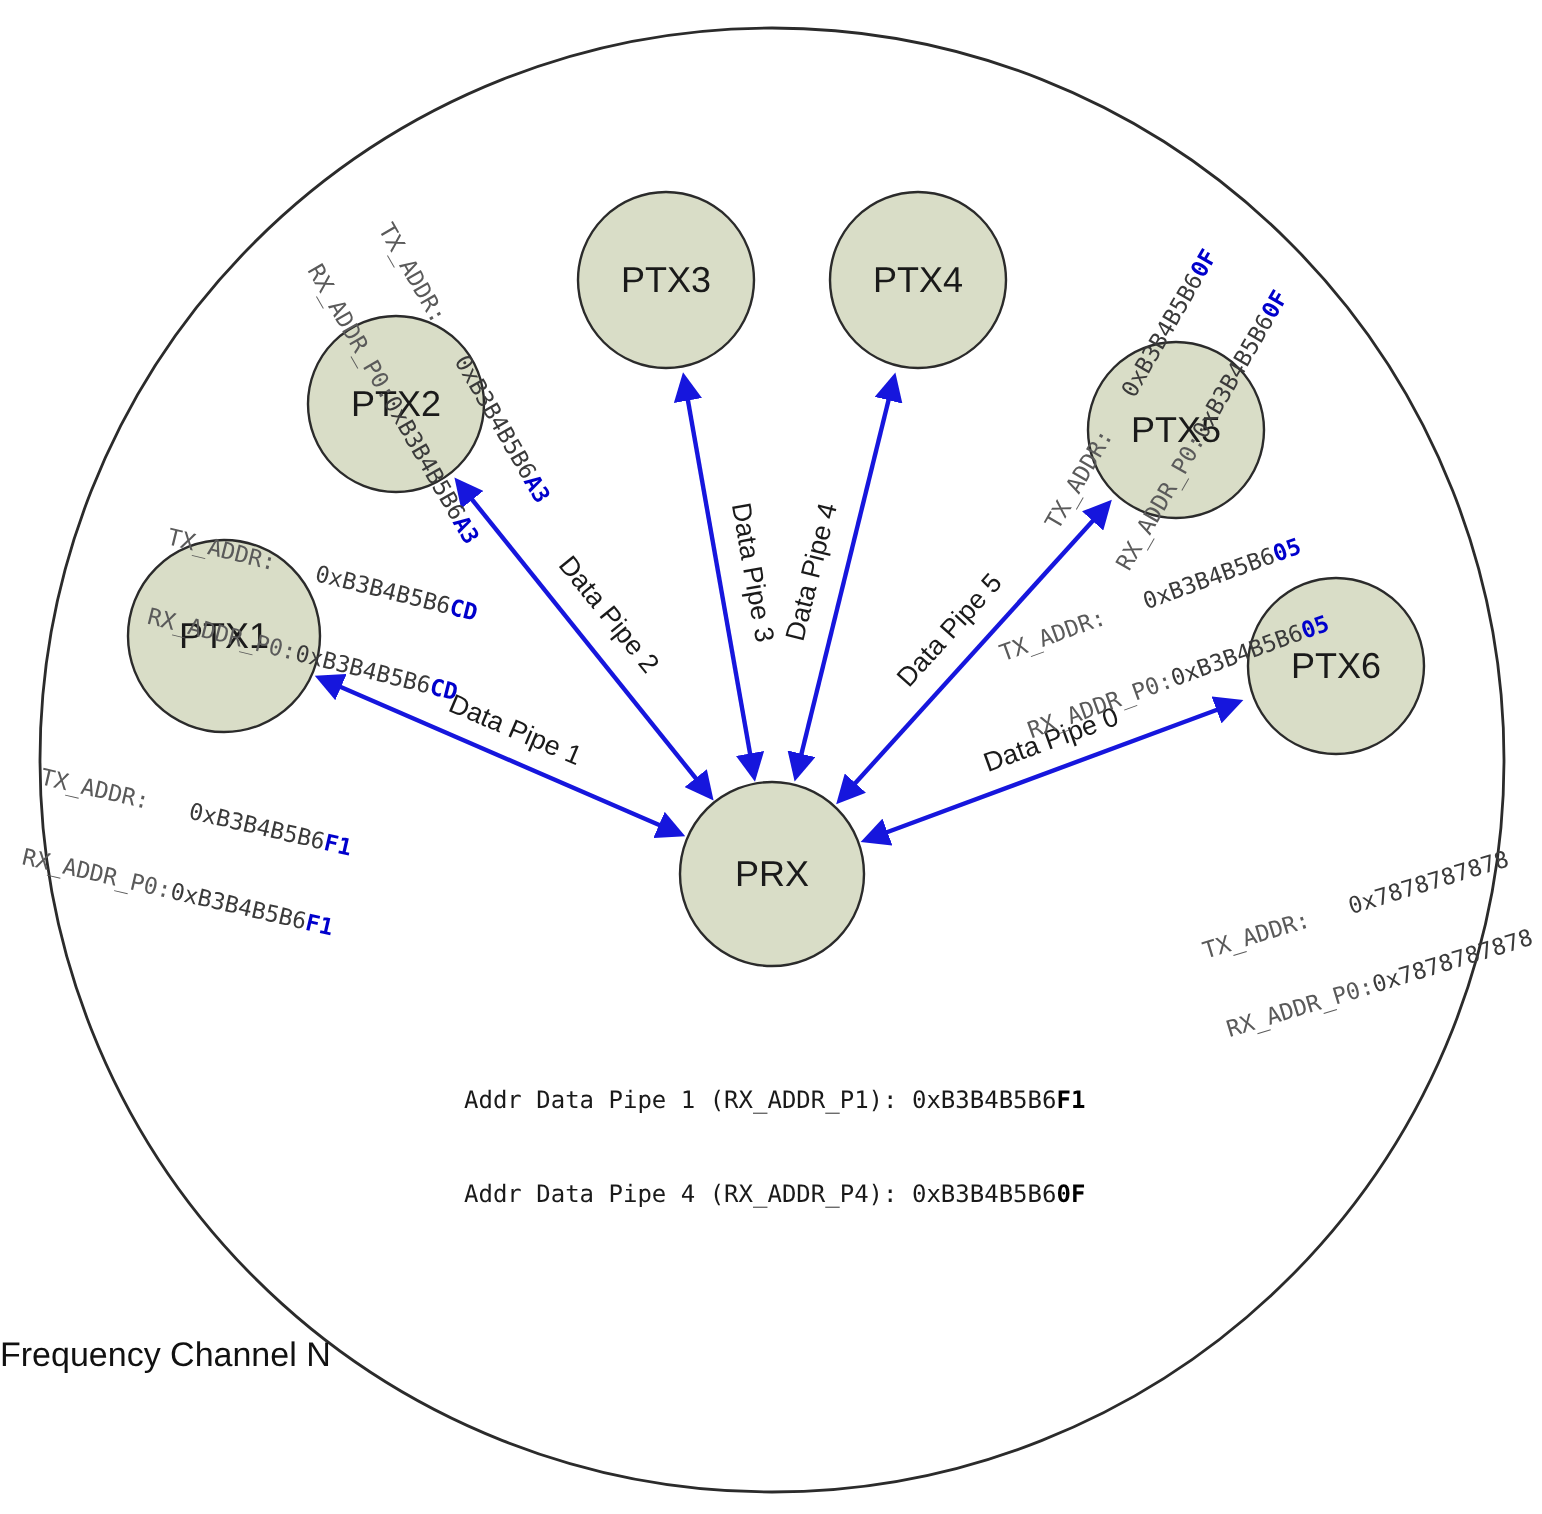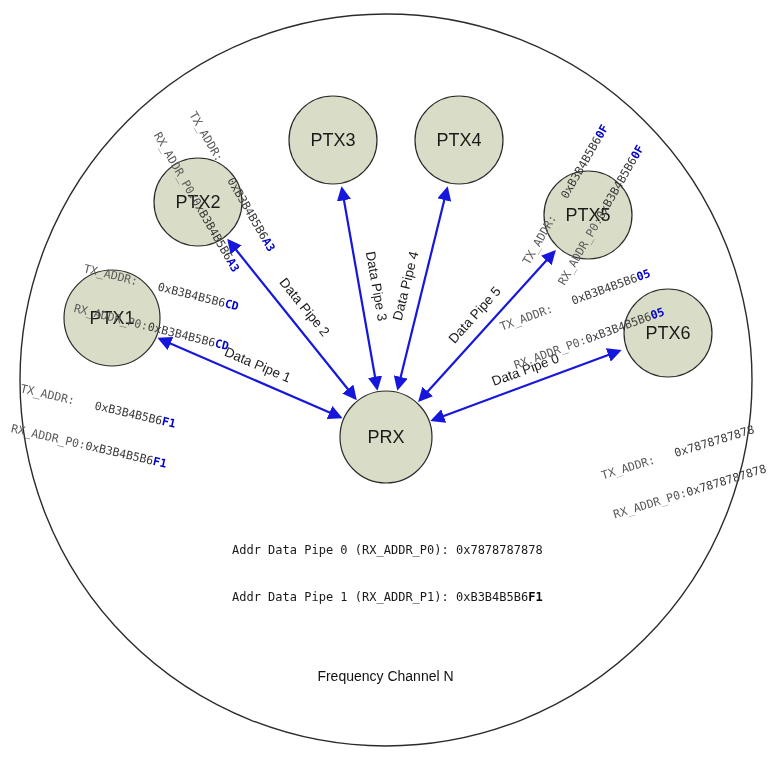--- a/index.html
+++ b/index.html
@@ -19,22 +19,22 @@
                 white-space:pre; }
   .addr-label .lbl  { color:var(--addr-gray,#5a5a5a); }
   .addr-label .base { color:#3a3a3a; }
   .addr-label .sfx  { color:var(--suffix-blue,#0000cc); font-weight:bold; }
 
   .addr-table { position:absolute; left:232px; top:511px;
                 font-family:"DejaVu Sans Mono", monospace; font-size:12px; line-height:1.32;
                 white-space:pre; color:#1a1a1a; }
   .addr-table b { font-weight:bold; color:#000; }
 
-  .diagram-title { position:absolute; left:0; right:0; top:668px; text-align:center;
-                   font-size:14px; color:#111; }
+  .diagram-title { position:absolute; left:0; right:0; top:668px; 
+                   font-size:17px; color:#111; }
 </style>
 </head>
 <body>
 
 <div class="canvas">
 
   <svg width="771" height="757" viewBox="0 0 771 757">
     <defs>
       <marker id="ahE" viewBox="0 0 10 10" refX="8" refY="5" markerWidth="6.5" markerHeight="6.5" orient="auto">
         <path d="M0,0 L10,5 L0,10 z" class="arrow-head"></path>
@@ -114,20 +114,20 @@
     <div><span class="lbl">TX_ADDR:   </span><span class="base">0xB3B4B5B6</span><b class="sfx">05</b></div>
     <div><span class="lbl">RX_ADDR_P0:</span><span class="base">0xB3B4B5B6</span><b class="sfx">05</b></div>
   </div>
 
   <div class="addr-label" style="transform:translate(592px,444px) rotate(-17deg)">
     <div><span class="lbl">TX_ADDR:   </span><span class="base">0x7878787878</span><b class="sfx"></b></div>
     <div><span class="lbl">RX_ADDR_P0:</span><span class="base">0x7878787878</span><b class="sfx"></b></div>
   </div>
 
   <div class="addr-table">
-    <div><span>Addr Data Pipe 0 (RX_ADDR_P0): </span><span>0x7878787878</span><b></b></div>
     <div><span>Addr Data Pipe 1 (RX_ADDR_P1): </span><span>0xB3B4B5B6</span><b>F1</b></div>
+    <div><span>Addr Data Pipe 4 (RX_ADDR_P4): </span><span>0xB3B4B5B6</span><b>0F</b></div>
     
   </div>
 
   <div class="diagram-title">Frequency Channel N</div>
 
 </div>
 
 </body></html>

